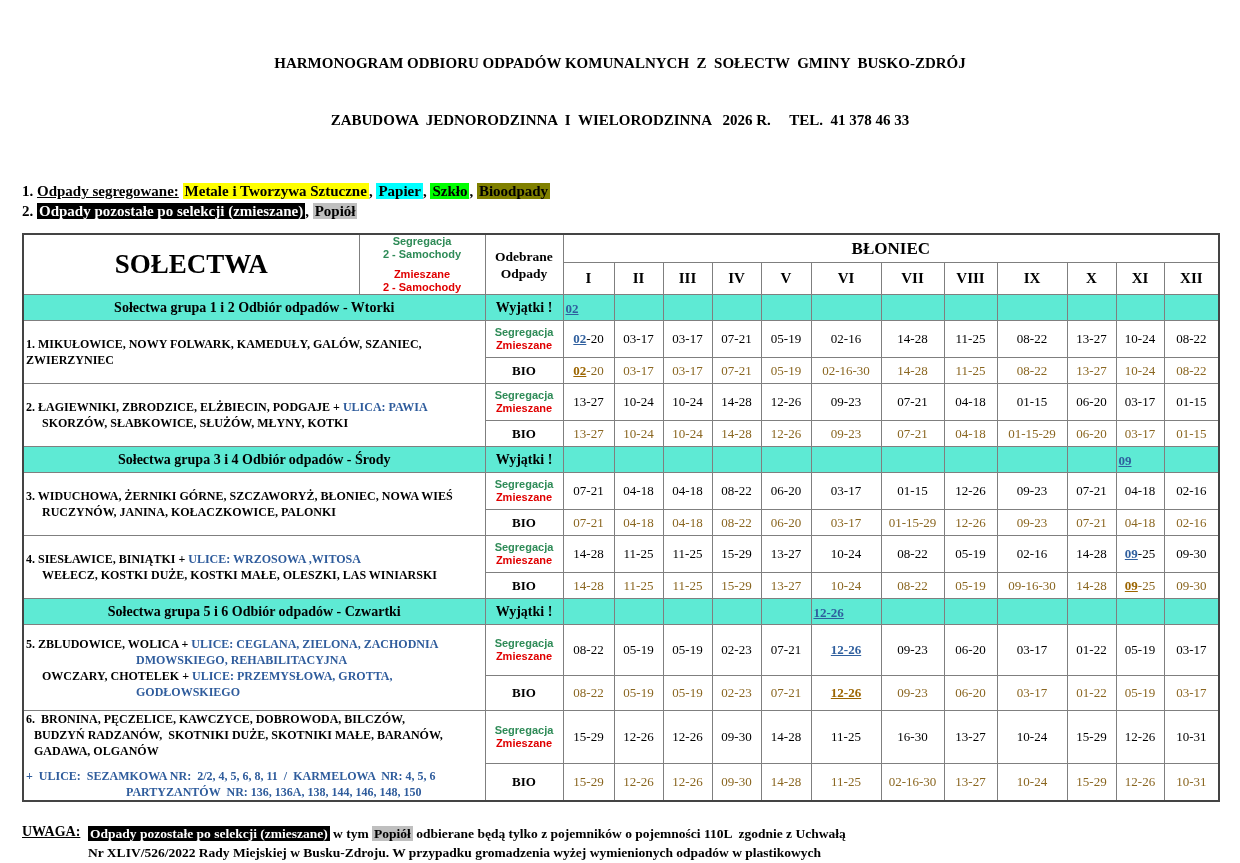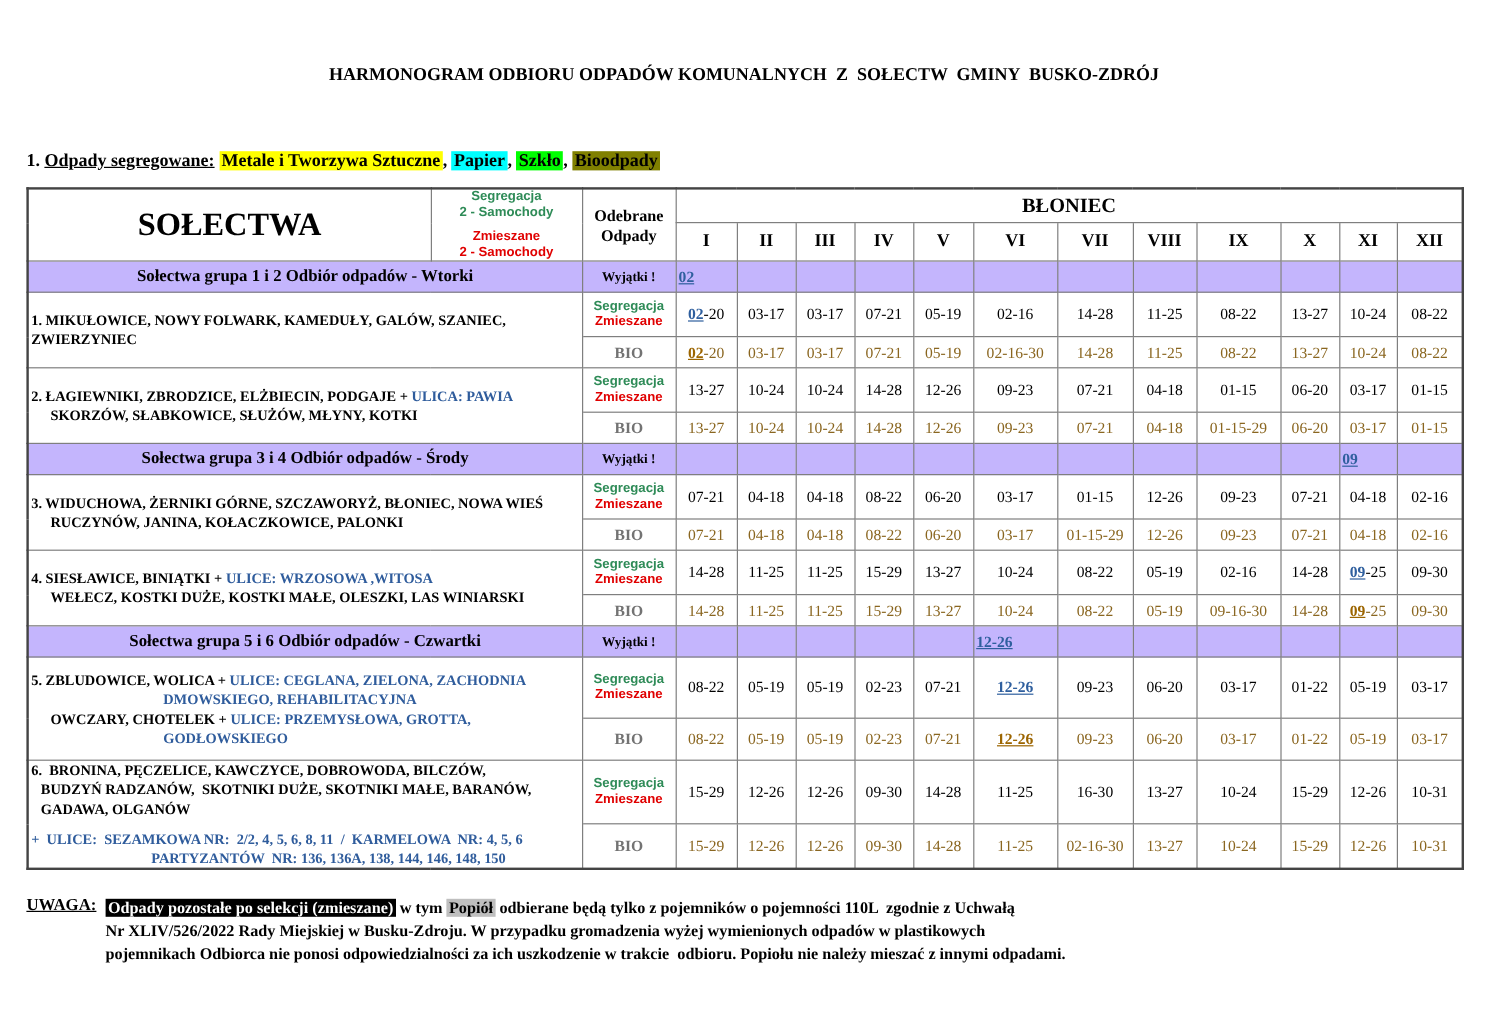--- a/index.html
+++ b/index.html
@@ -20,38 +20,38 @@
   table.sched th, table.sched td{border:1px solid #7f7f7f;padding:0 2px;vertical-align:middle;}
   .solectwa-h{font-size:27px;font-weight:bold;text-align:center;}
   .seg-info{font-family:"Liberation Sans",sans-serif;font-size:11px;font-weight:bold;text-align:center;line-height:13px;}
   .si-teal{color:#2e8b57;}
   .si-red{color:#e00000;}
   .si-gap{margin-top:7px;}
   .odebrane{font-size:13.5px;font-weight:bold;text-align:center;line-height:17px;}
   .miesiac{font-size:17px;font-weight:bold;text-align:center;height:25px;}
   #months-row th{font-size:15px;font-weight:bold;text-align:center;height:28px;}
 
-  .band-row td{background:#c4b5fd;height:25px;}
+  .band-row td{background:#5eead4;height:25px;}
   .band-label{font-size:14px;font-weight:bold;text-align:center;}
-  .wyj-label{font-size:11px;font-weight:bold;text-align:center;}
+  .wyj-label{font-size:14px;font-weight:bold;text-align:center;}
   .wyj{color:#2f5f9e;font-weight:bold;text-decoration:underline;font-size:13px;}
 
   .name-cell{vertical-align:top;padding:5px 4px 2px 6px;font-weight:bold;font-size:12px;line-height:16px;}
   .nline{white-space:pre-wrap;}
   .street{color:#2f5c9c;}
   .ind1{padding-left:8px;}
   .ind2{padding-left:16px;}
   .ind3{padding-left:110px;}
   .ind4{padding-left:100px;}
   .gap{margin-top:9px;}
 
   .seg-label-cell{text-align:center;line-height:13px;}
   .lab-seg{color:#2e8b57;font-family:"Liberation Sans",sans-serif;font-size:11px;font-weight:bold;}
   .lab-zm{color:#e00000;font-family:"Liberation Sans",sans-serif;font-size:11px;font-weight:bold;}
-  .bio-label-cell{color:#737373;font-size:13px;font-weight:bold;text-align:center;}
+  .bio-label-cell{color:#000000;font-size:13px;font-weight:bold;text-align:center;}
 
   .val{text-align:center;font-size:13px;}
   tr.seg-row td{height:36px;}
   tr.bio-row td{height:25px;}
   tr.seg-row.tall td{height:50px;}
   tr.bio-row.tall td{height:34px;}
   .seg-val{color:#000;}
   .bio-val{color:#8a6620;}
   .ul{font-weight:bold;text-decoration:underline;}
   .seg-val .ul{color:#2f5f9e;}
@@ -66,24 +66,26 @@
   .hl-black{background:#000;color:#fff;padding:0 2px;}
   .hl-gray{background:#bfbfbf;color:#000;padding:0 2px;}
 </style>
 </head>
 <body>
 
 <div class="page">
 
   <div class="title-block">
     <div>HARMONOGRAM ODBIORU ODPADÓW KOMUNALNYCH  Z  SOŁECTW  GMINY  BUSKO-ZDRÓJ</div>
+    <div>ZABUDOWA  JEDNORODZINNA  I  WIELORODZINNA   2026 R.     TEL.  41 378 46 33</div>
   </div>
 
   <div class="legend">
     <div><span class="num">1. </span><span class="seg-label">Odpady segregowane:</span> <span id="legend-tags-1"><span class="tag" style="background:#ffff00;color:#000000">Metale i Tworzywa Sztuczne</span>, <span class="tag" style="background:#00ffff;color:#000000">Papier</span>, <span class="tag" style="background:#00ff00;color:#000000">Szkło</span>, <span class="tag" style="background:#808000;color:#000000">Bioodpady</span></span></div>
+    <div><span class="num">2. </span><span id="legend-tags-2"><span class="tag" style="background:#000000;color:#ffffff">Odpady pozostałe po selekcji (zmieszane)</span>, <span class="tag" style="background:#bfbfbf;color:#000000">Popiół</span></span></div>
   </div>
 
   <table class="sched">
     <colgroup>
       <col style="width:336px">
         <col style="width:126px">
         <col style="width:78px">
       <col style="width:51px">
         <col style="width:49px">
         <col style="width:49px">

